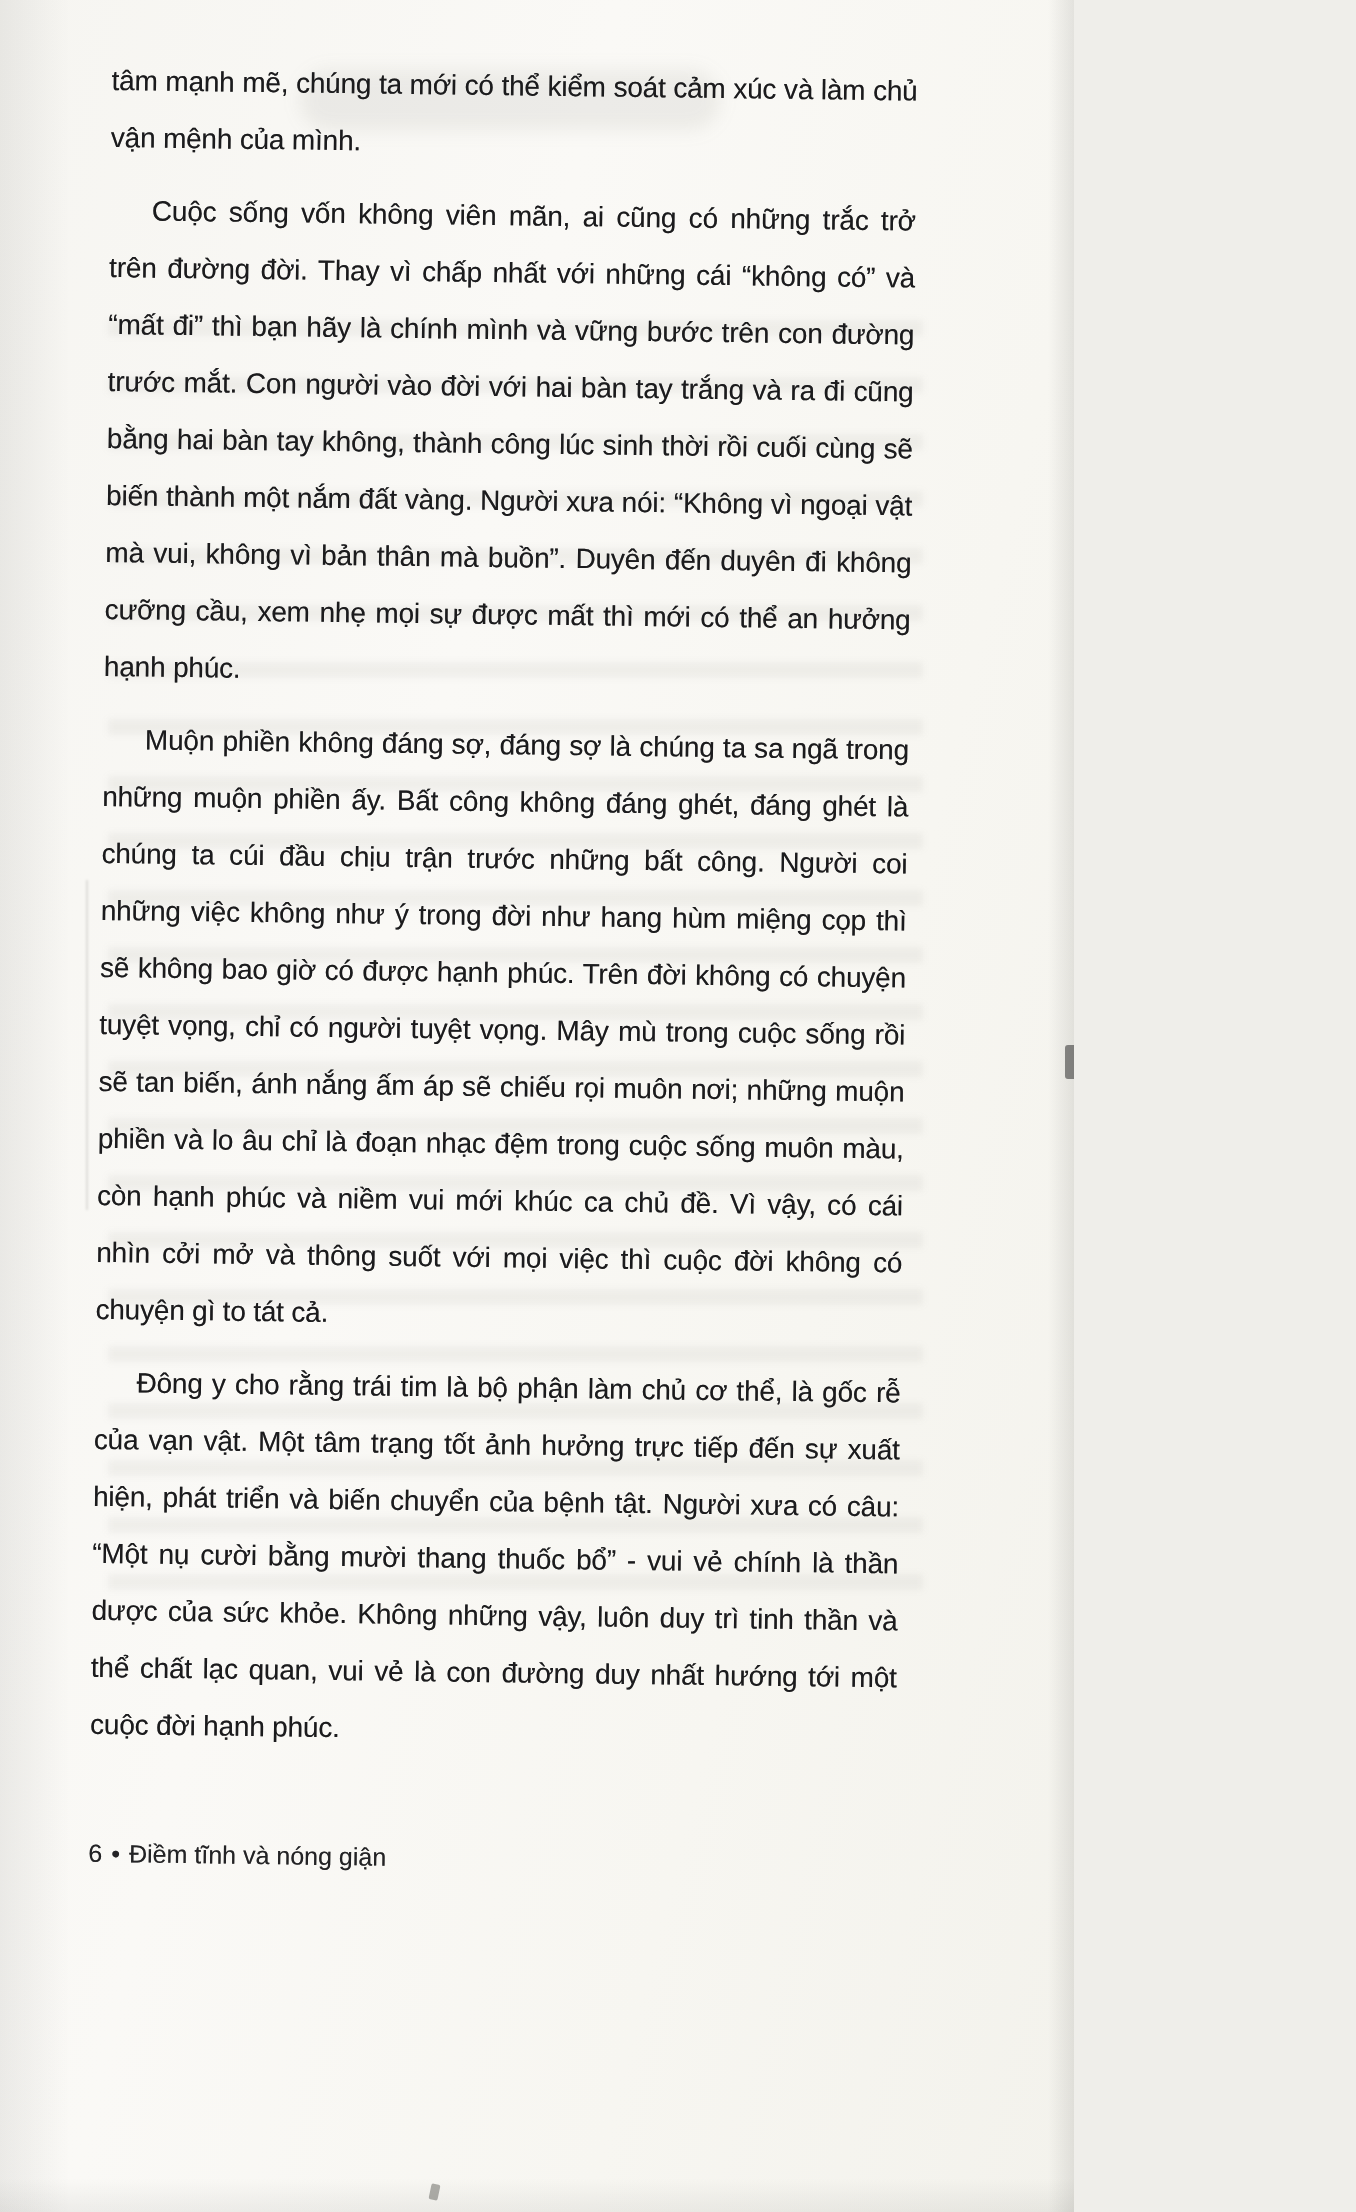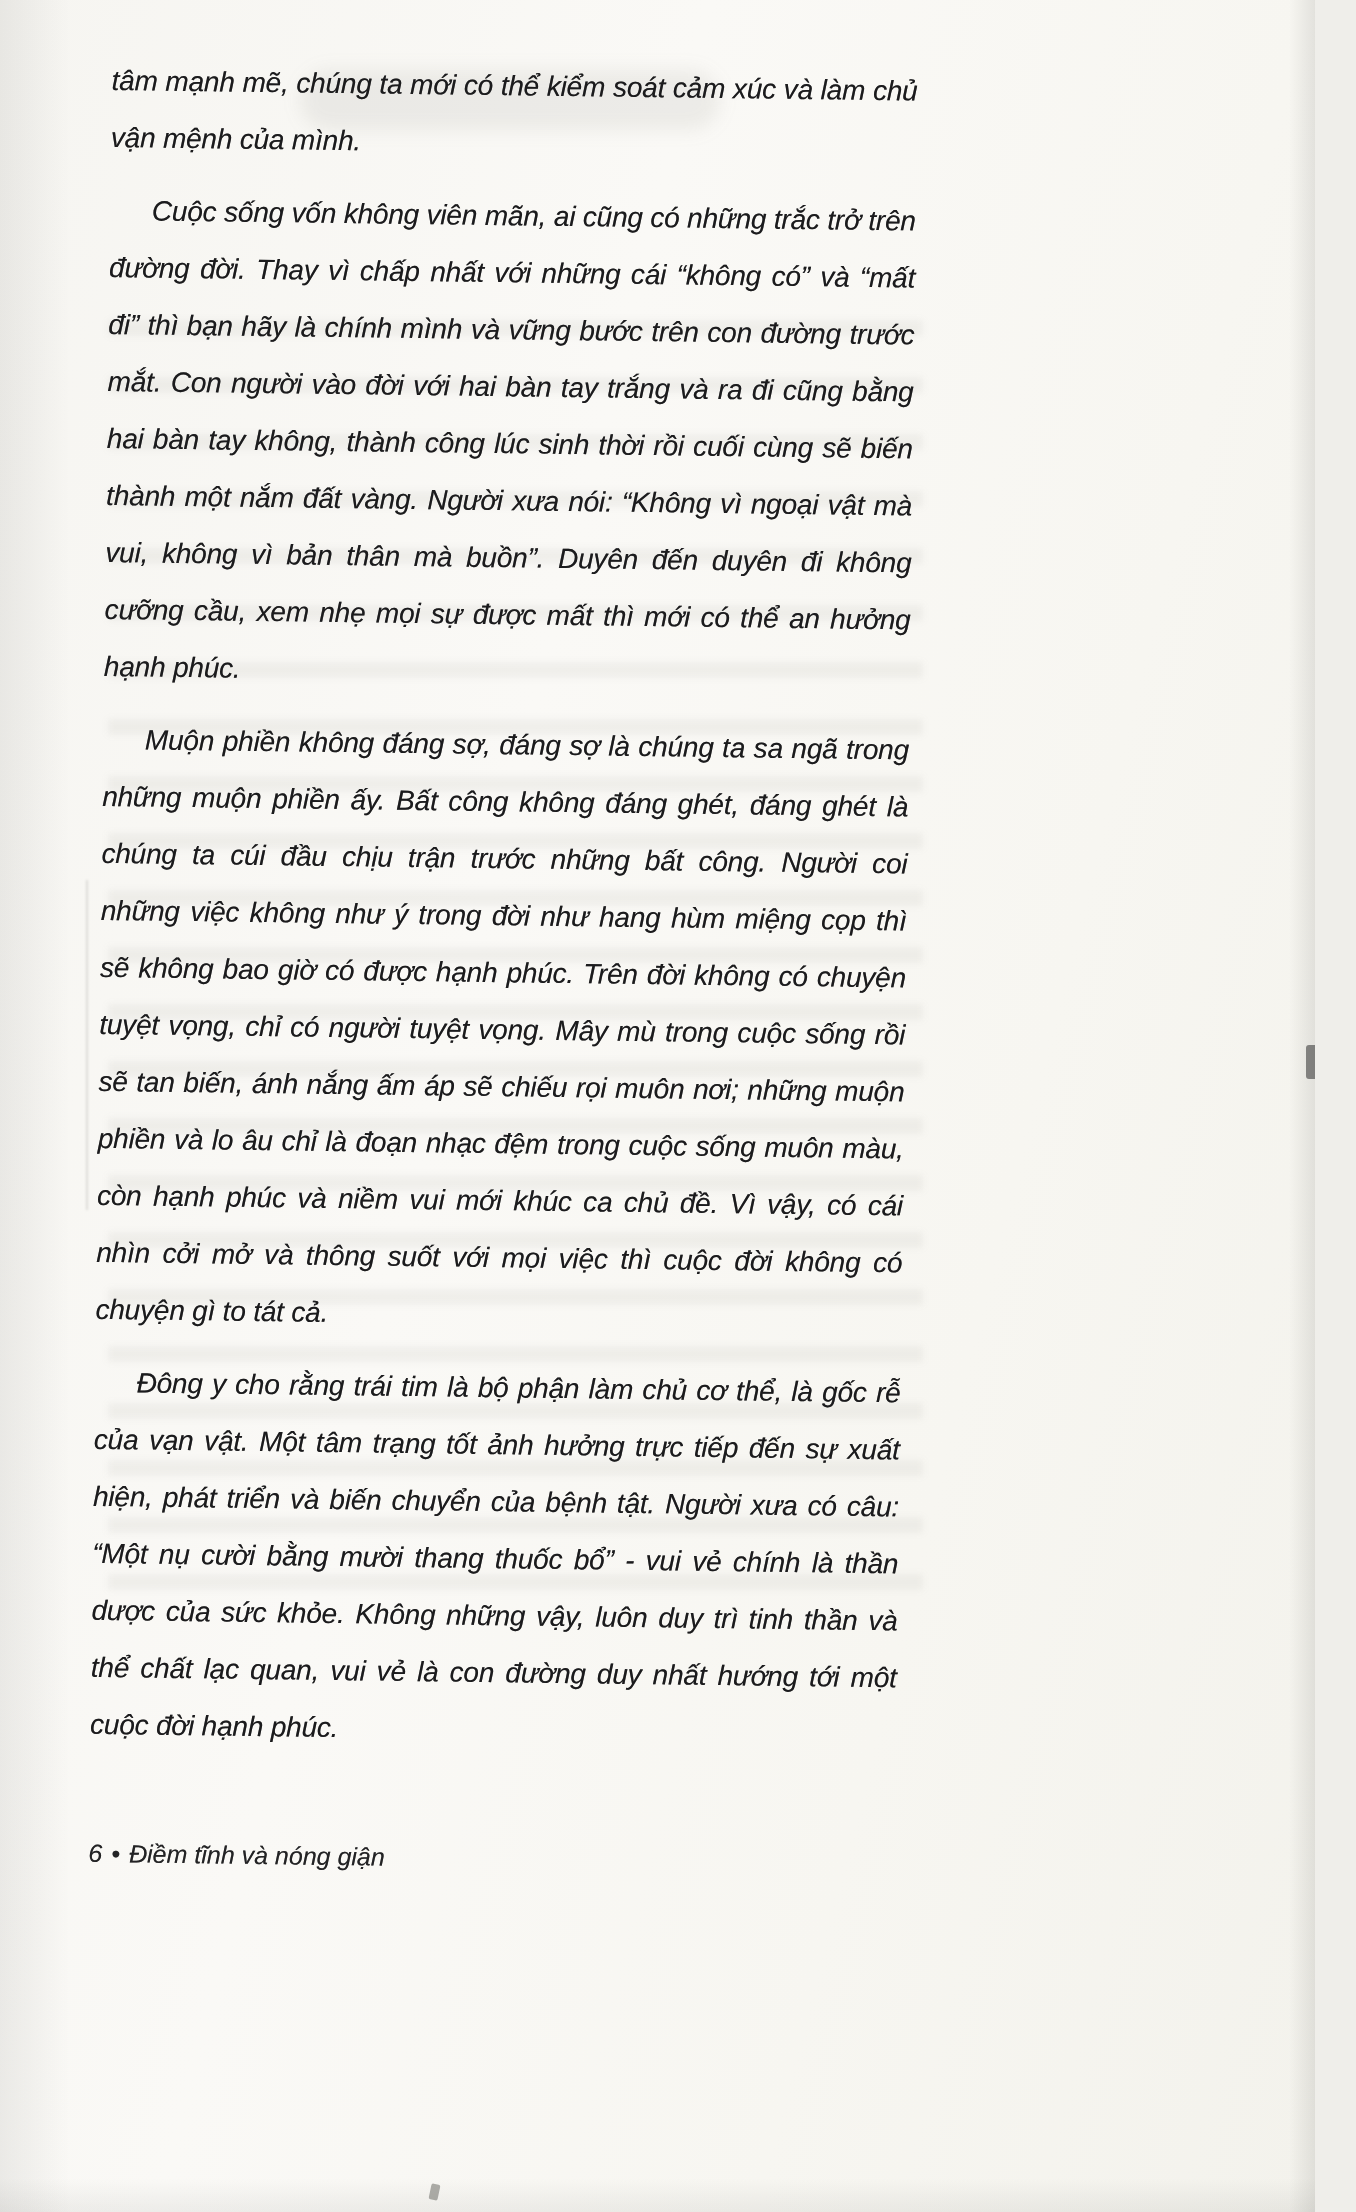--- a/index.html
+++ b/index.html
@@ -8,25 +8,24 @@
     padding: 0;
   }
   body {
     width: 1356px;
     height: 2212px;
     background: #efeeea;
     font-family: "Liberation Sans", "DejaVu Sans", sans-serif;
   }
   .page {
     position: relative;
-    width: 1315px;
+    width: 1074px;
     height: 2212px;
     overflow: hidden;
     background: linear-gradient(104deg, #f6f5f1 0%, #faf9f6 38%, #f7f6f1 70%, #f3f2ec 100%);
-    font-style: italic;
   }
   
   .bleed {
     position: absolute;
     left: 108px;
     top: 320px;
     width: 815px;
     height: 1290px;
     background: repeating-linear-gradient(
       to bottom,

